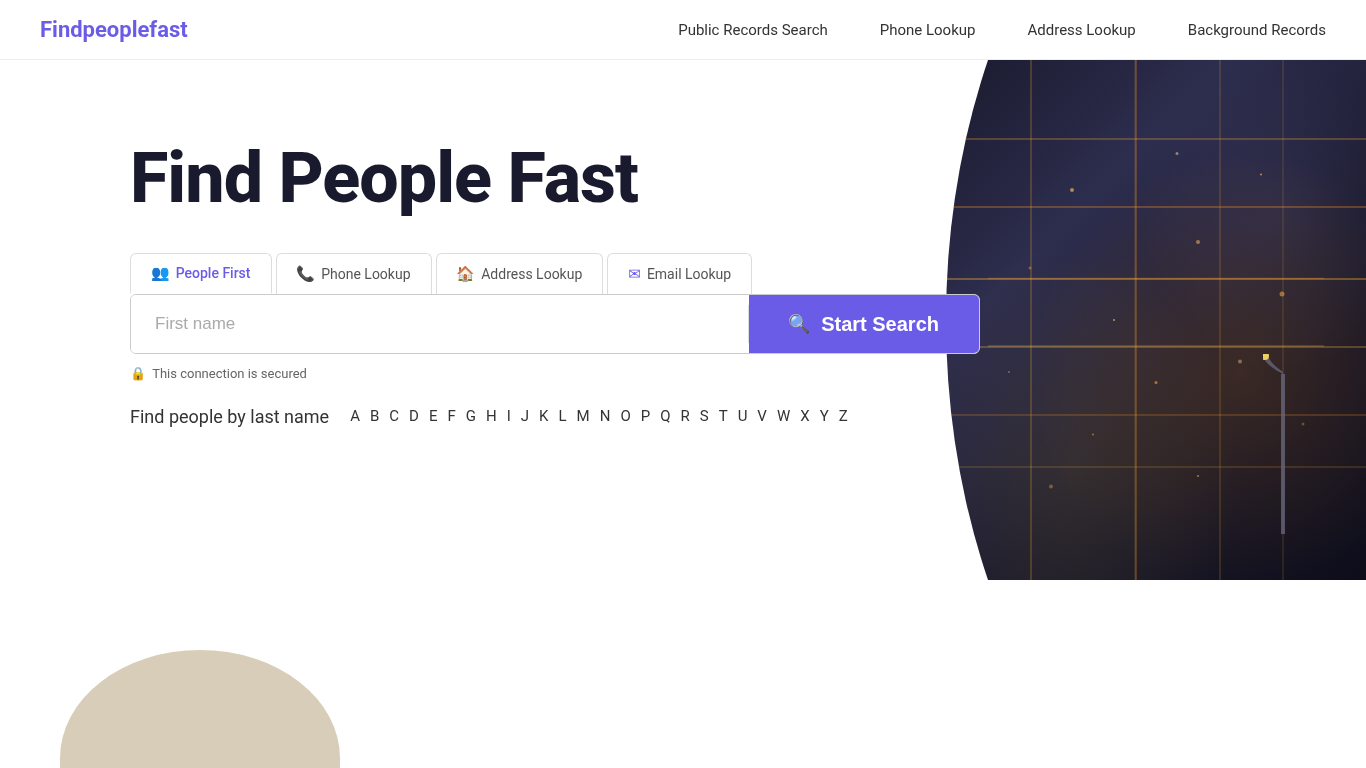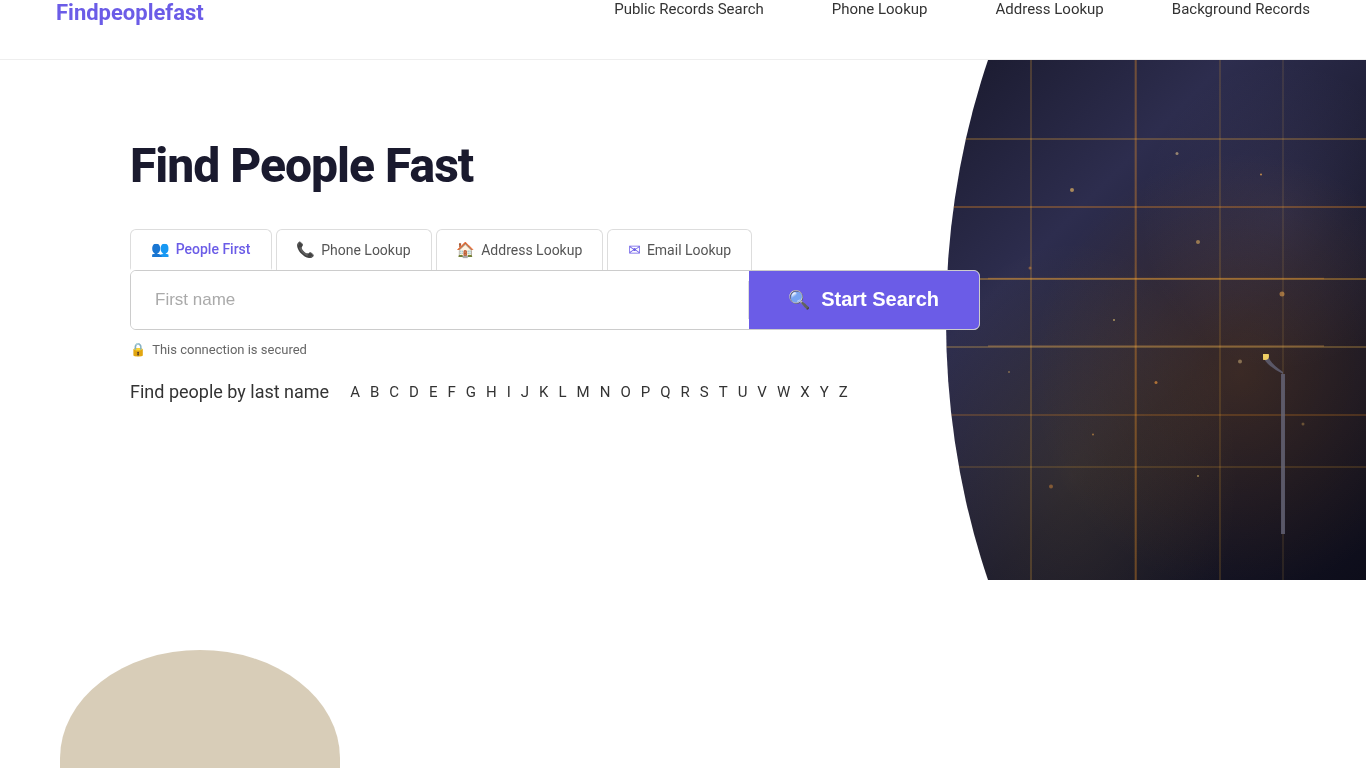--- a/index.html
+++ b/index.html
@@ -8,40 +8,40 @@
       font-family: -apple-system, BlinkMacSystemFont, 'Segoe UI', Roboto, Arial, sans-serif;
       width: 1366px;
       min-height: 768px;
       overflow-x: hidden;
       background: #fff;
     }
 
     
     header {
       display: flex;
-      align-items: flex-start;
-      padding: 0 56px;
+      align-items: center;
+      padding: 0 40px;
       height: 60px;
       border-bottom: 1px solid #eee;
       background: #fff;
       position: relative;
       z-index: 10;
     }
 
     .logo {
       font-size: 22px;
       font-weight: 700;
       color: #6b5ce7;
       text-decoration: none;
       margin-right: auto;
     }
 
     nav {
       display: flex;
-      gap: 68px;
+      gap: 52px;
     }
 
     nav a {
       text-decoration: none;
       color: #333;
       font-size: 15px;
       font-weight: 400;
     }
 
     
@@ -54,21 +54,21 @@
     }
 
     .hero-content {
       position: relative;
       z-index: 2;
       padding: 80px 0 60px 130px;
       max-width: 1000px;
     }
 
     .hero-title {
-      font-size: 48px;
+      font-size: 70px;
       font-weight: 800;
       color: #1a1a2e;
       line-height: 1.1;
       margin-bottom: 36px;
       letter-spacing: -1px;
     }
 
     
     .search-tabs {
       display: flex;

